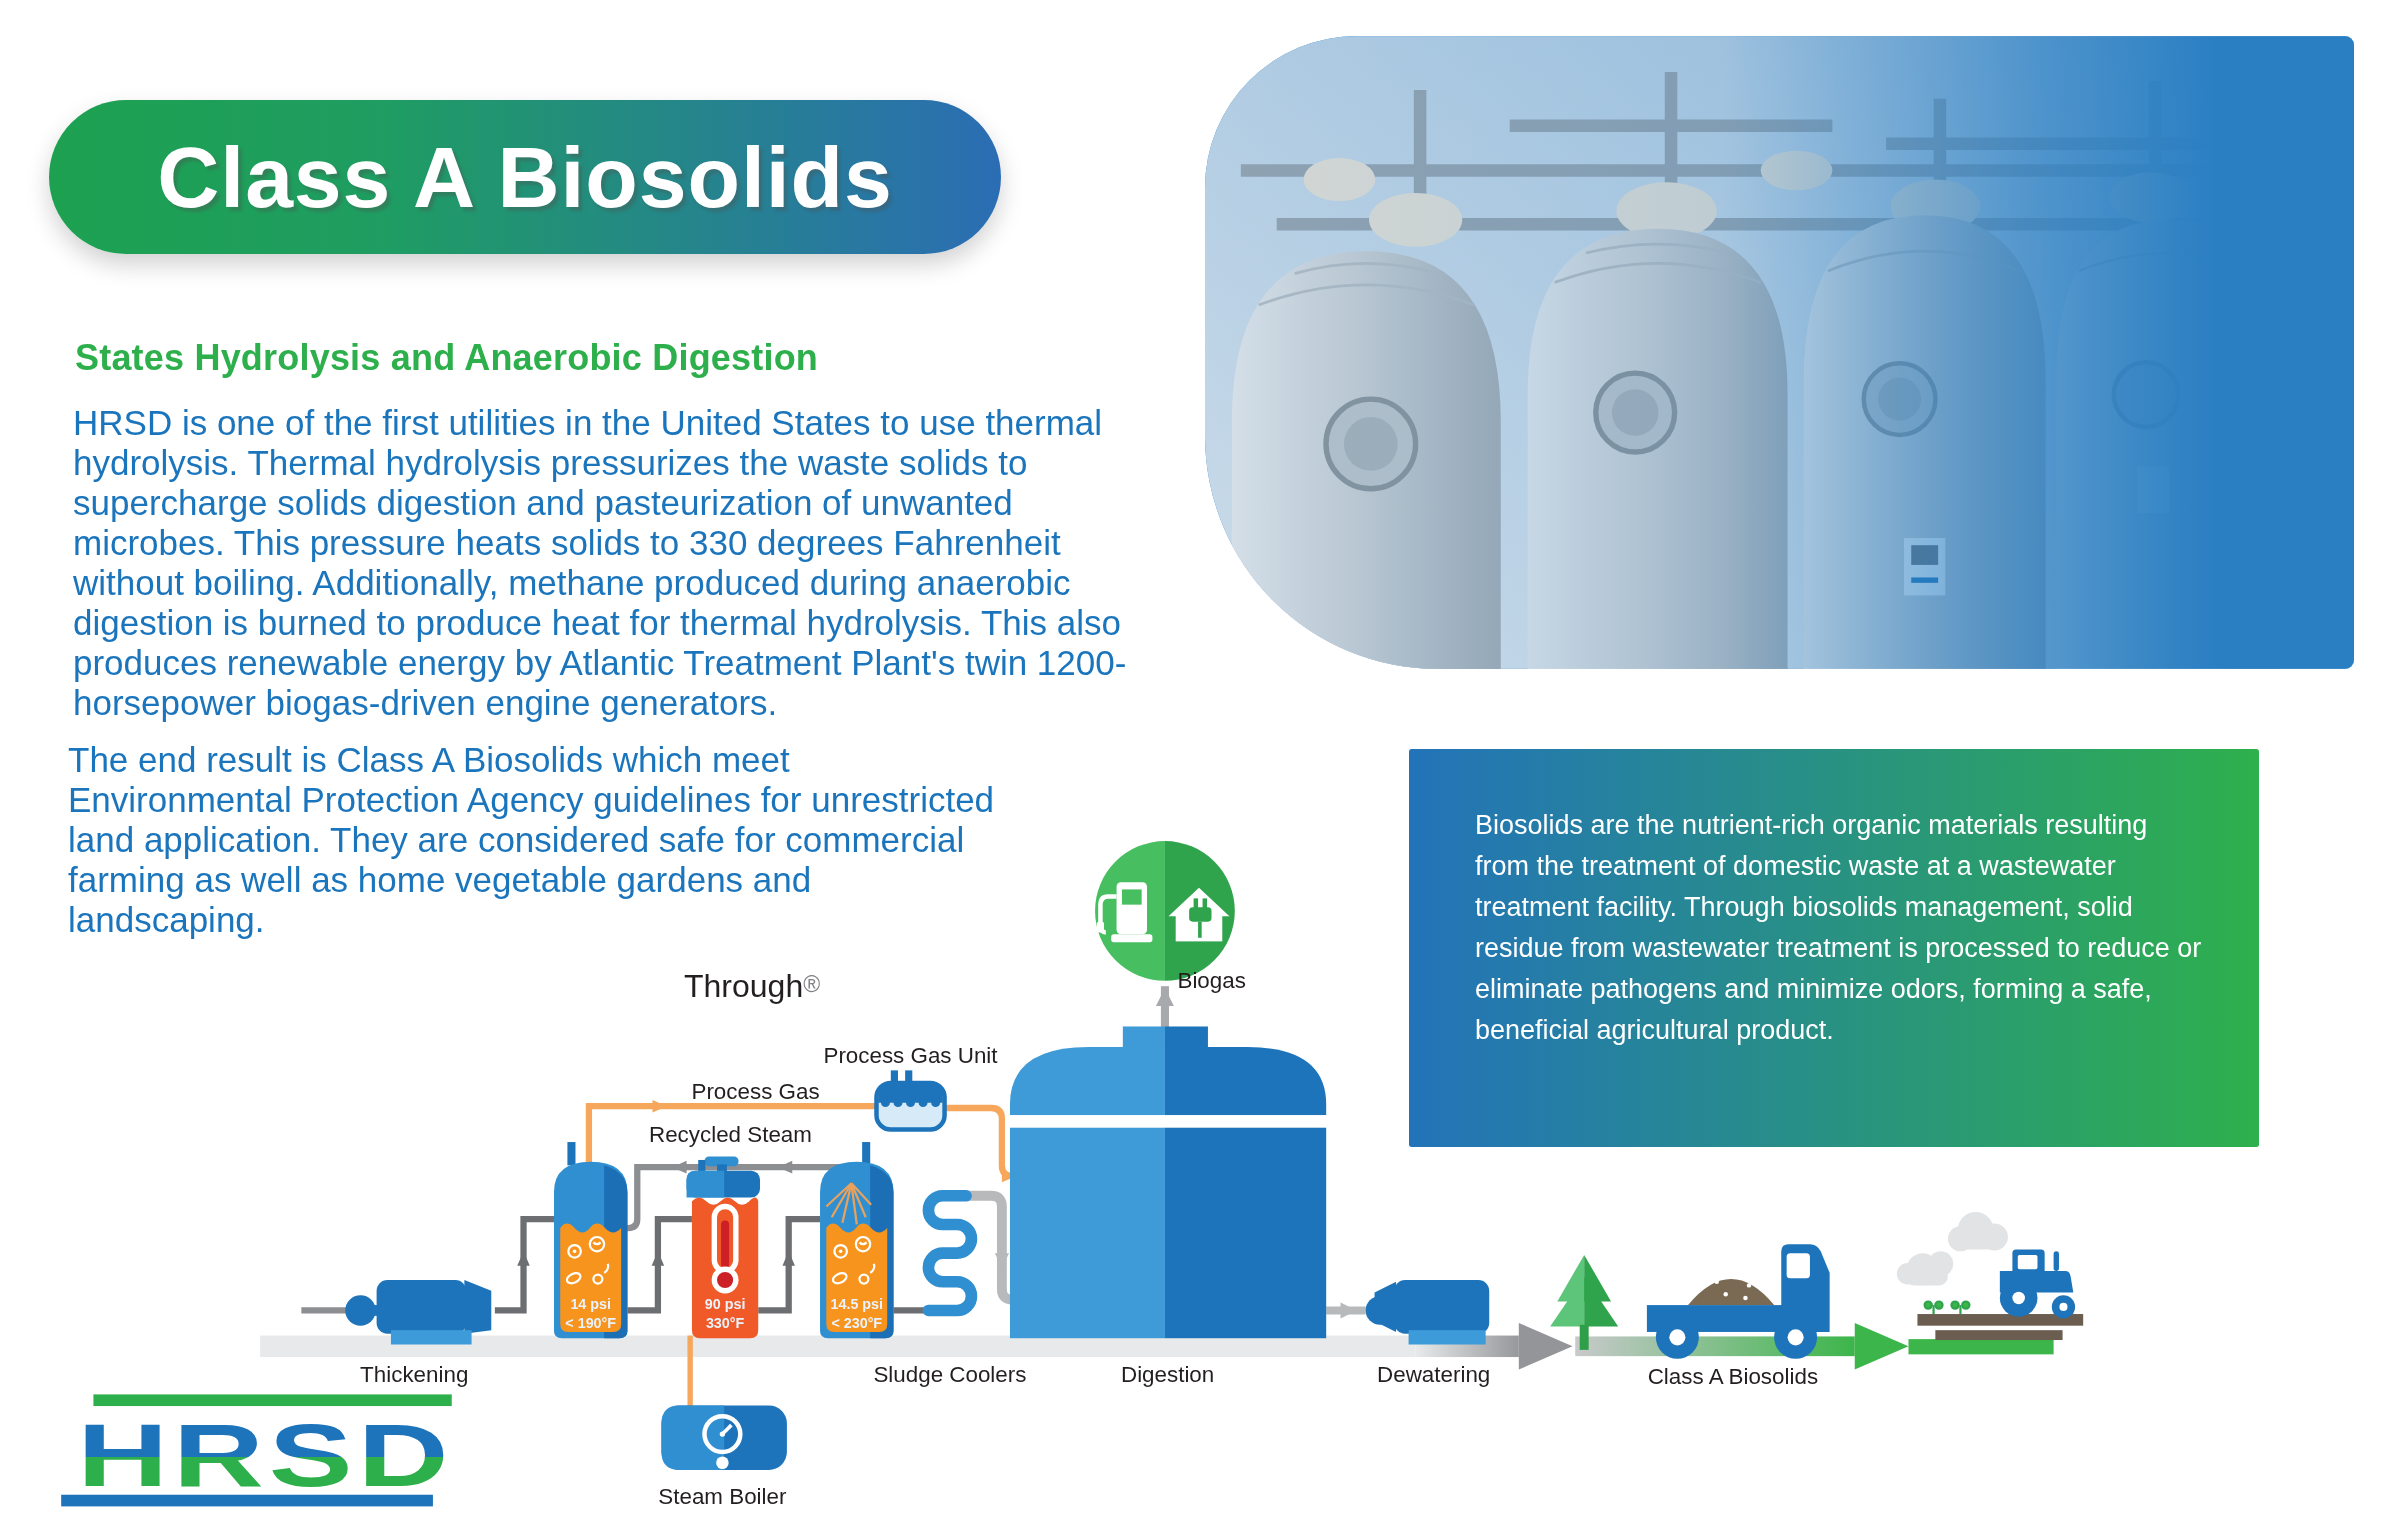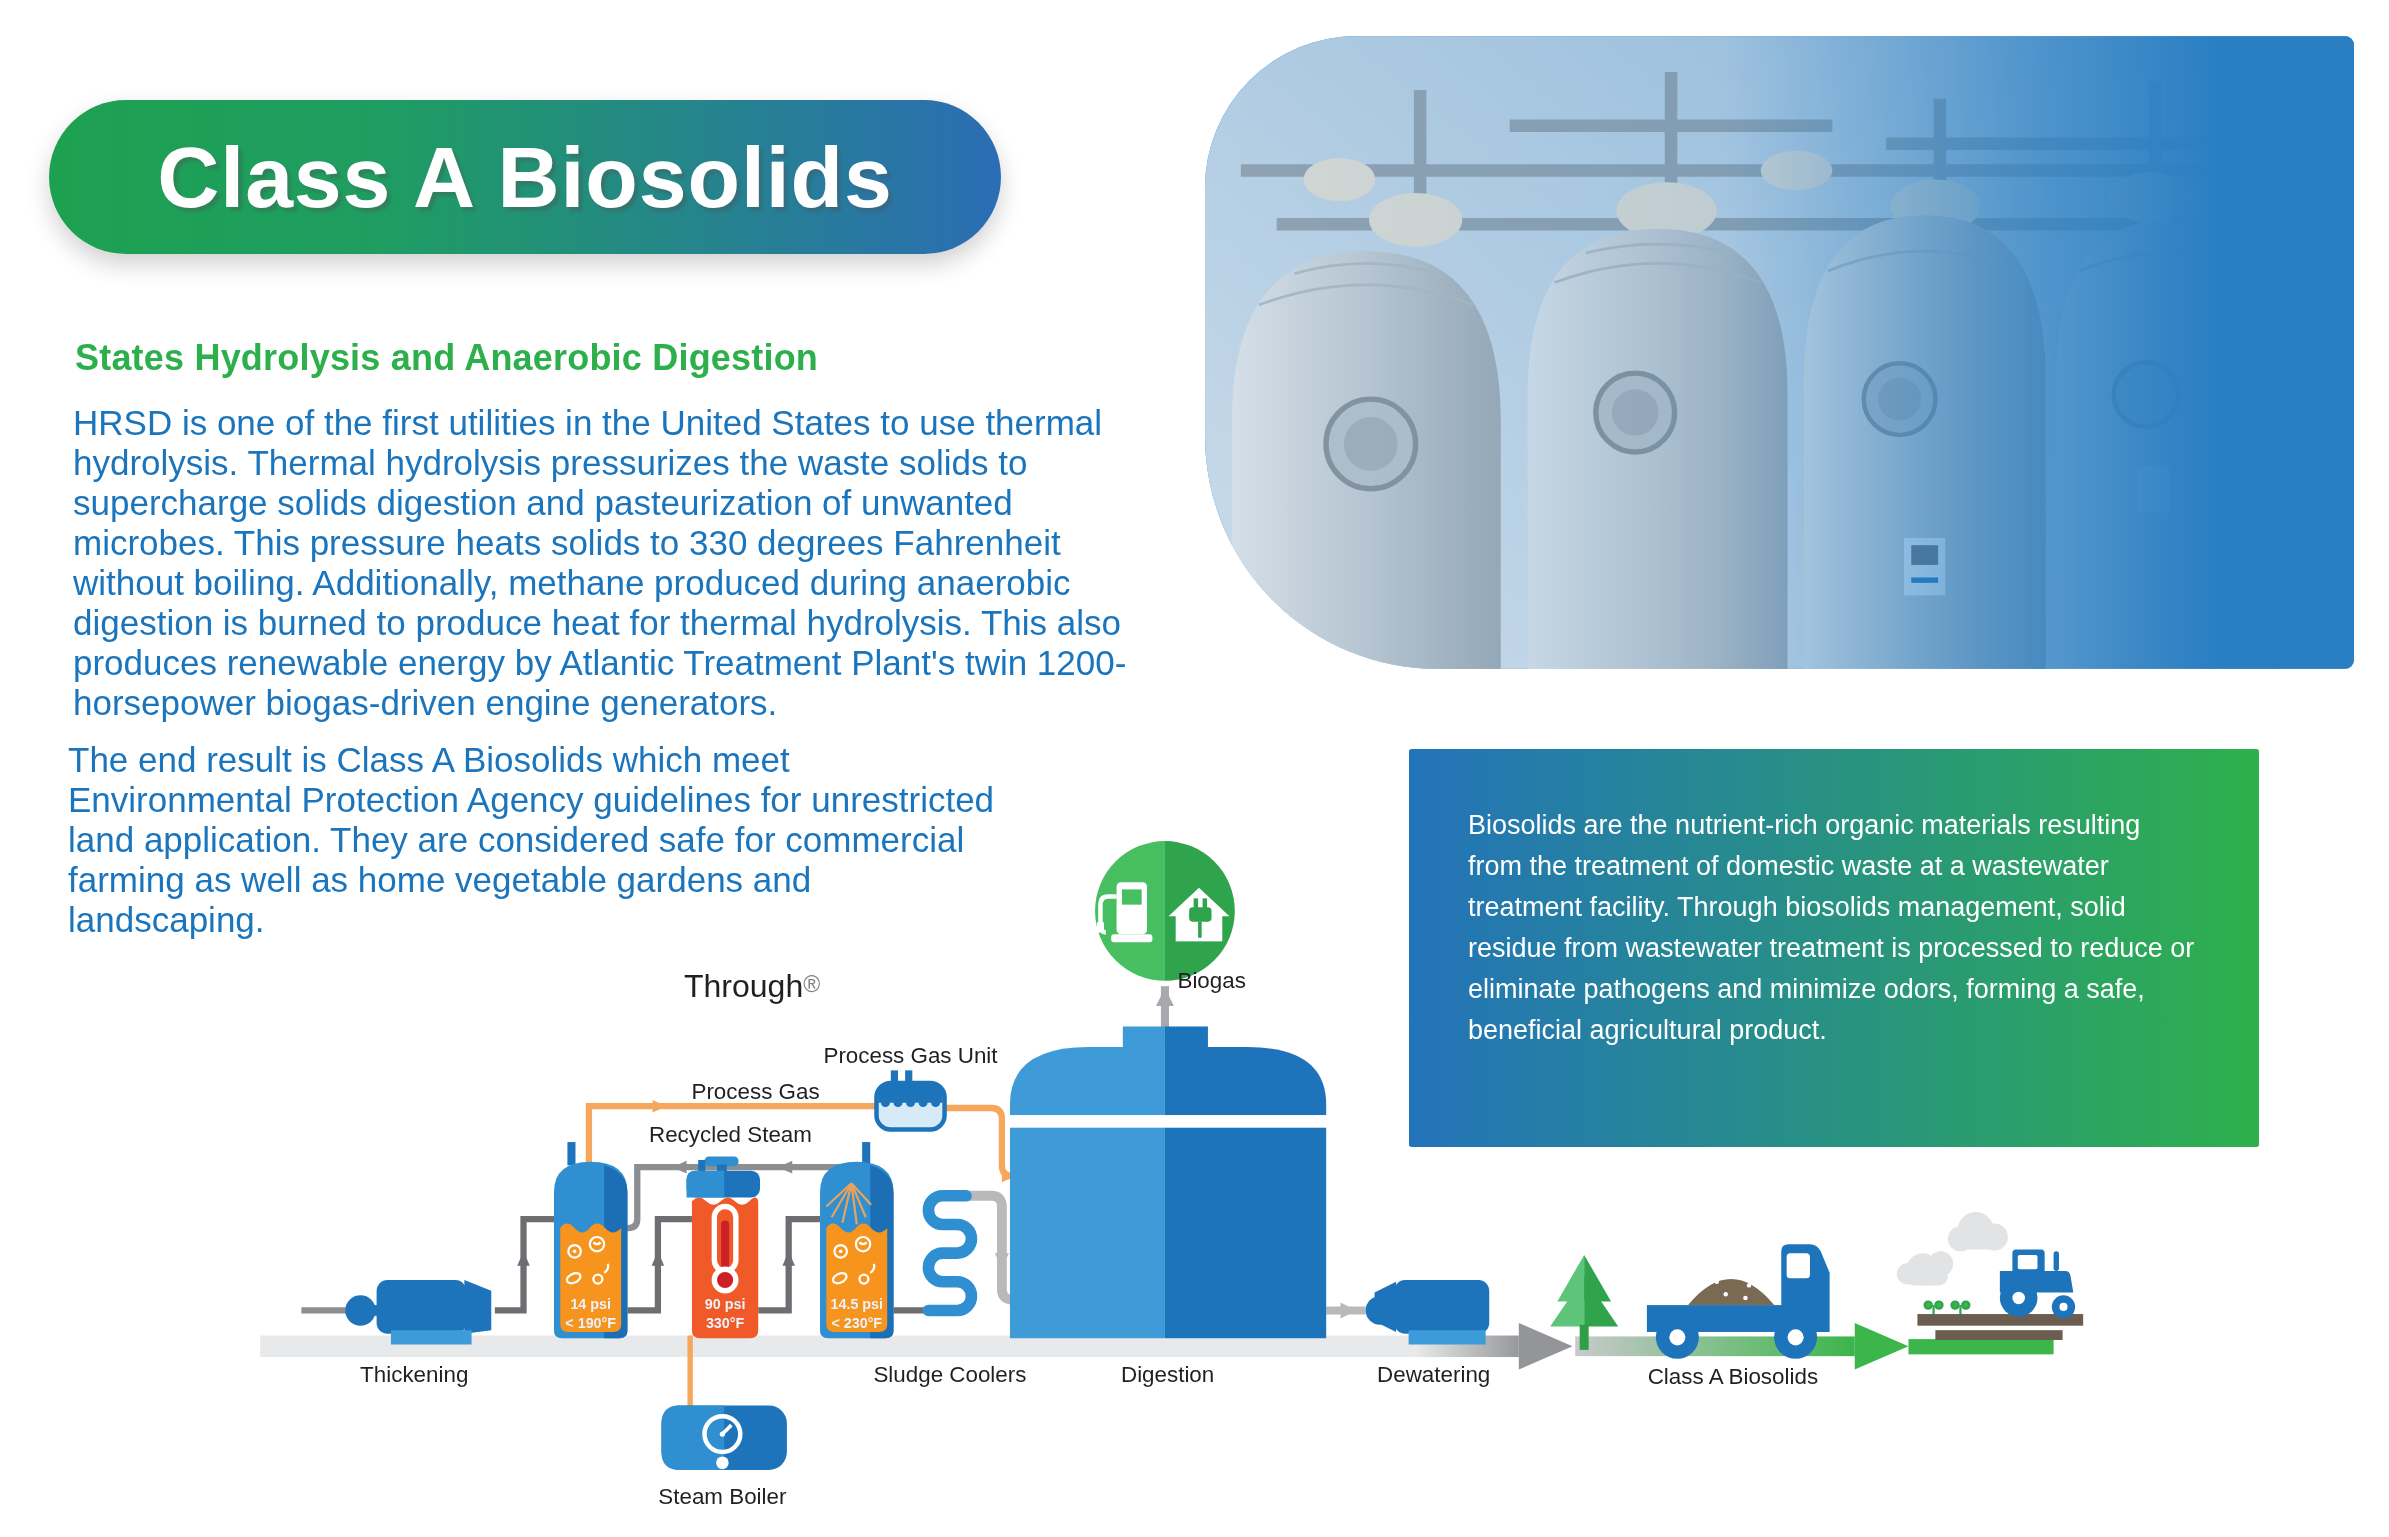--- a/index.html
+++ b/index.html
@@ -17,21 +17,21 @@
            font-size:36px;font-weight:bold;letter-spacing:0.2px;}
   .para{position:absolute;color:#1b75bc;font-size:35px;line-height:40px;}
   .para1{left:73px;top:403px;width:1071px;}
   .para2{left:68px;top:740px;width:937px;}
   
   .photo{position:absolute;left:1205px;top:36px;width:1149px;height:633px;
          border-radius:152px 9px 9px 233px;overflow:hidden;background:#2a7fc3;}
   
   .infobox{position:absolute;left:1409px;top:749px;width:850px;height:398px;
            background:linear-gradient(90deg,#2373b9 0%,#2eb04c 100%);border-radius:2.7px;}
-  .infobox-text{position:absolute;left:59px;top:56px;width:730px;color:#ffffff;
+  .infobox-text{position:absolute;left:66px;top:56px;width:730px;color:#ffffff;
            font-size:27px;line-height:41px;}
   
   .cambi{position:absolute;left:684px;top:968px;color:#231f20;font-size:32px;}
   .cambi .reg{color:#808285;font-size:23px;vertical-align:5.4px;}
   
   .diagram-svg{position:absolute;left:0;top:807px;width:2389px;height:731px;}
   .dlabel{font-family:"Liberation Sans",sans-serif;font-size:25px;fill:#231f20;}
   .tanktext{font-family:"Liberation Sans",sans-serif;font-size:16px;font-weight:bold;fill:#eaf3fb;}
   
   .logo{position:absolute;left:54px;top:1389px;width:430px;height:121px;}
@@ -374,15 +374,30 @@
     <text class="dlabel" x="815" y="374" text-anchor="middle">Recycled Steam</text>
     <text class="dlabel" x="1314" y="202" text-anchor="start">Biogas</text>
     <text class="dlabel" x="462" y="642" text-anchor="middle">Thickening</text>
     <text class="dlabel" x="1060" y="642" text-anchor="middle">Sludge Coolers</text>
     <text class="dlabel" x="1303" y="642" text-anchor="middle">Digestion</text>
     <text class="dlabel" x="1600" y="642" text-anchor="middle">Dewatering</text>
     <text class="dlabel" x="1934" y="644" text-anchor="middle">Class A Biosolids</text>
     <text class="dlabel" x="806" y="778" text-anchor="middle">Steam Boiler</text>
   </svg>
 
+  <div class="logo">
+    <svg width="430" height="121" viewBox="0 0 480 135">
+      <defs>
+        <linearGradient id="hg" x1="0" y1="0" x2="0" y2="1">
+          <stop offset="0" stop-color="#1e74bb"></stop>
+            <stop offset="0.52" stop-color="#1e74bb"></stop>
+          <stop offset="0.52" stop-color="#2db04b"></stop>
+            <stop offset="1" stop-color="#2db04b"></stop>
+        </linearGradient>
+      </defs>
+      <rect x="44" y="6" width="400" height="13" fill="#2db04b"></rect>
+      <text x="26" y="108" font-family="Liberation Sans, sans-serif" font-size="100" font-weight="900" letter-spacing="4" fill="url(#hg)" textLength="420" lengthAdjust="spacingAndGlyphs">HRSD</text>
+      <rect x="8" y="118" width="415" height="13" fill="#1e74bb"></rect>
+    </svg>
+  </div>
 
 </div>
 
 
 </body></html>

